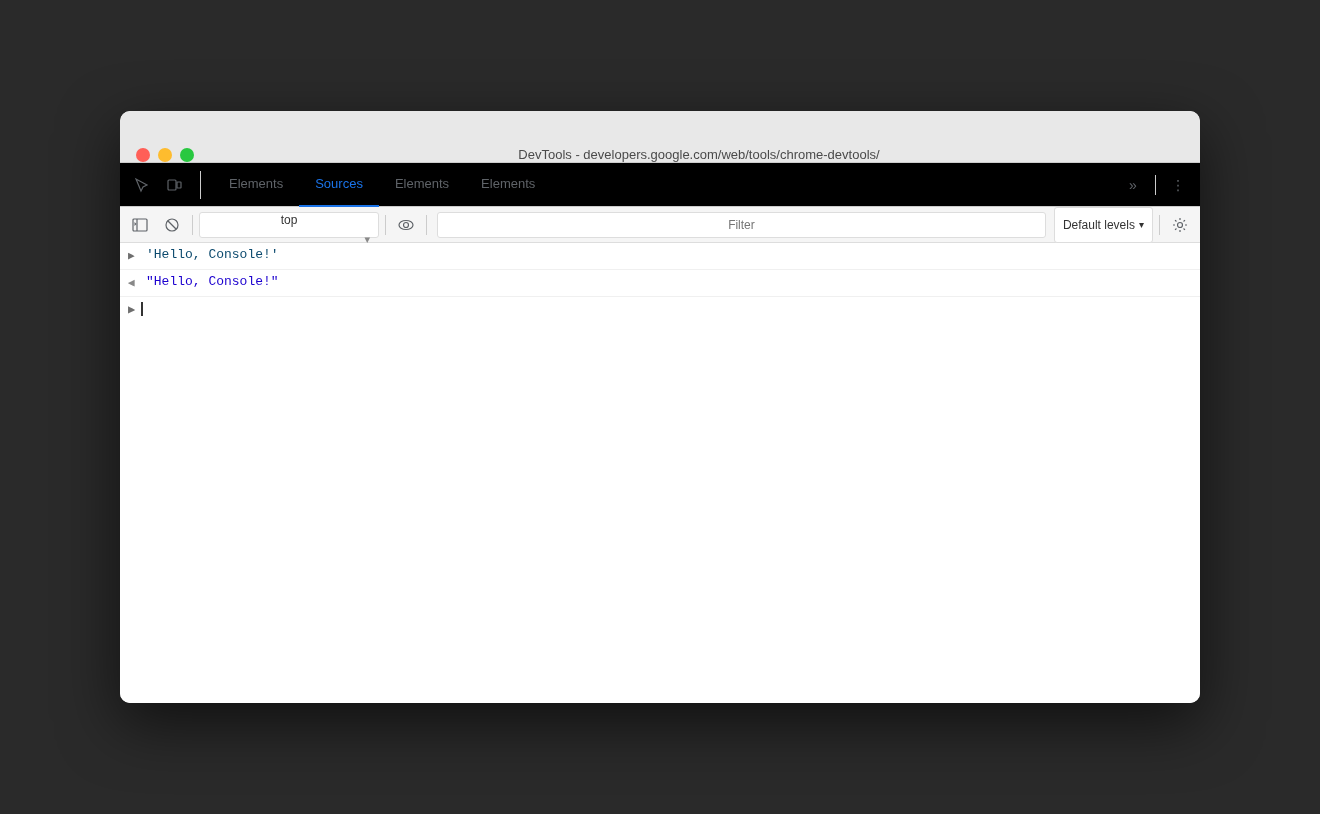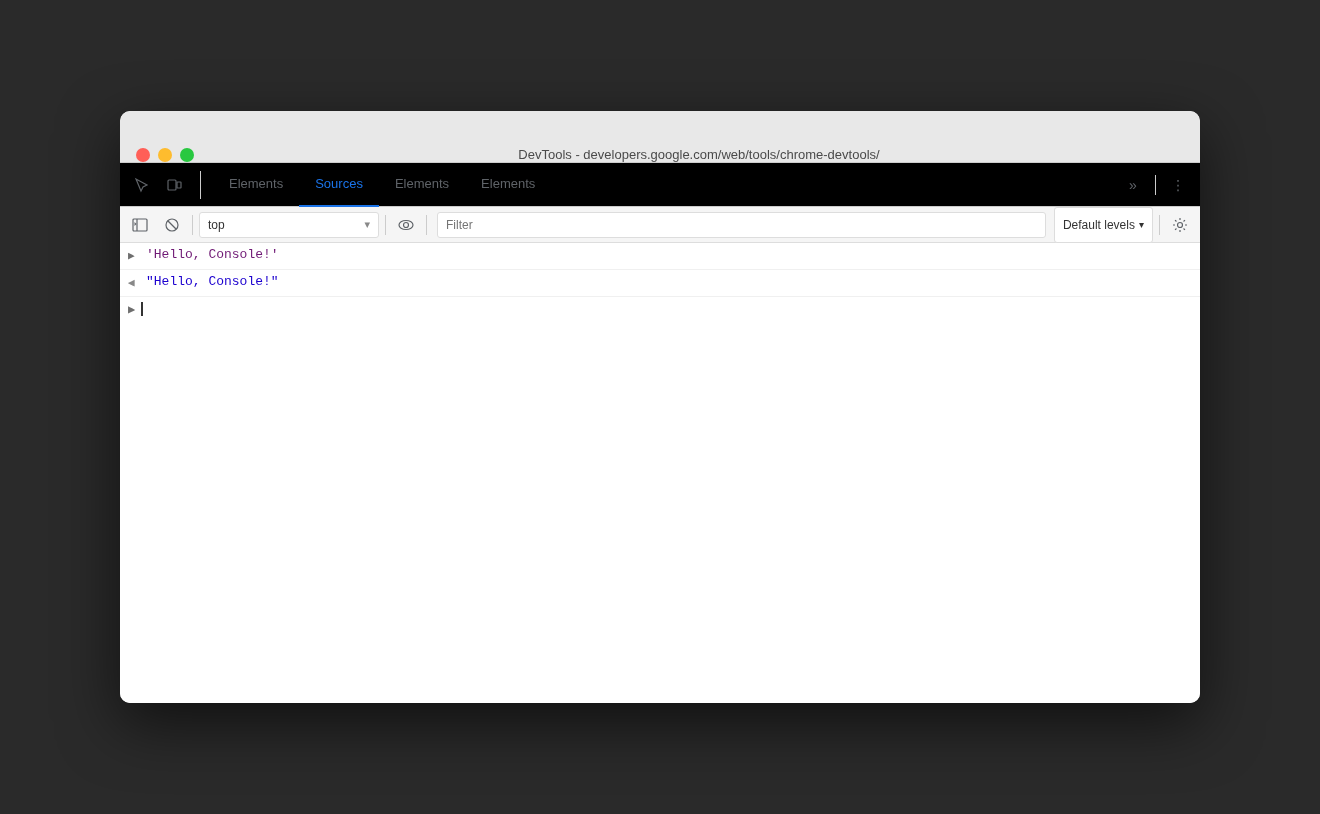--- a/index.html
+++ b/index.html
@@ -149,33 +149,35 @@
       background: #fff;
       border: 1px solid #ddd;
       border-radius: 3px;
       padding: 0 8px;
       height: 26px;
       cursor: pointer;
       font-size: 12px;
       color: #333;
       gap: 6px;
       min-width: 180px;
+      flex-direction: column;
     }
 
     .filter-input {
       flex: 1;
       border: 1px solid #ddd;
       border-radius: 3px;
       padding: 0 8px;
       height: 26px;
       font-size: 12px;
       color: #333;
       outline: none;
       background: #fff;
       margin: 0 4px;
+      text-align: center;
     }
 
     .default-levels-btn {
       display: flex;
       align-items: center;
       gap: 4px;
       background: #fff;
       border: 1px solid #ddd;
       border-radius: 3px;
       padding: 0 8px;
@@ -209,21 +211,21 @@
       line-height: 18px;
       cursor: pointer;
       min-width: 12px;
     }
 
     .console-arrow.expand {
       color: #6e6e6e;
     }
 
     .console-text-red {
-      color: #701a75;
+      color: #0c4a6e;
     }
 
     .console-text-blue {
       color: #1c00cf;
     }
 
     .console-input-line {
       display: flex;
       align-items: center;
       padding: 4px 8px;

